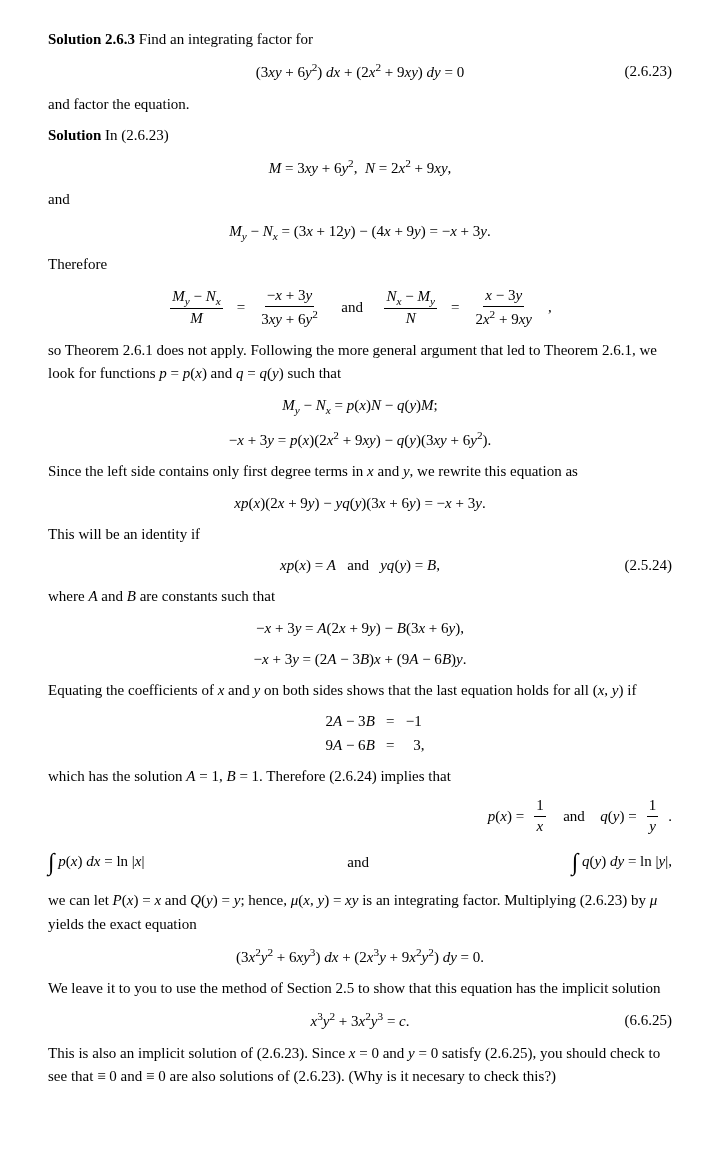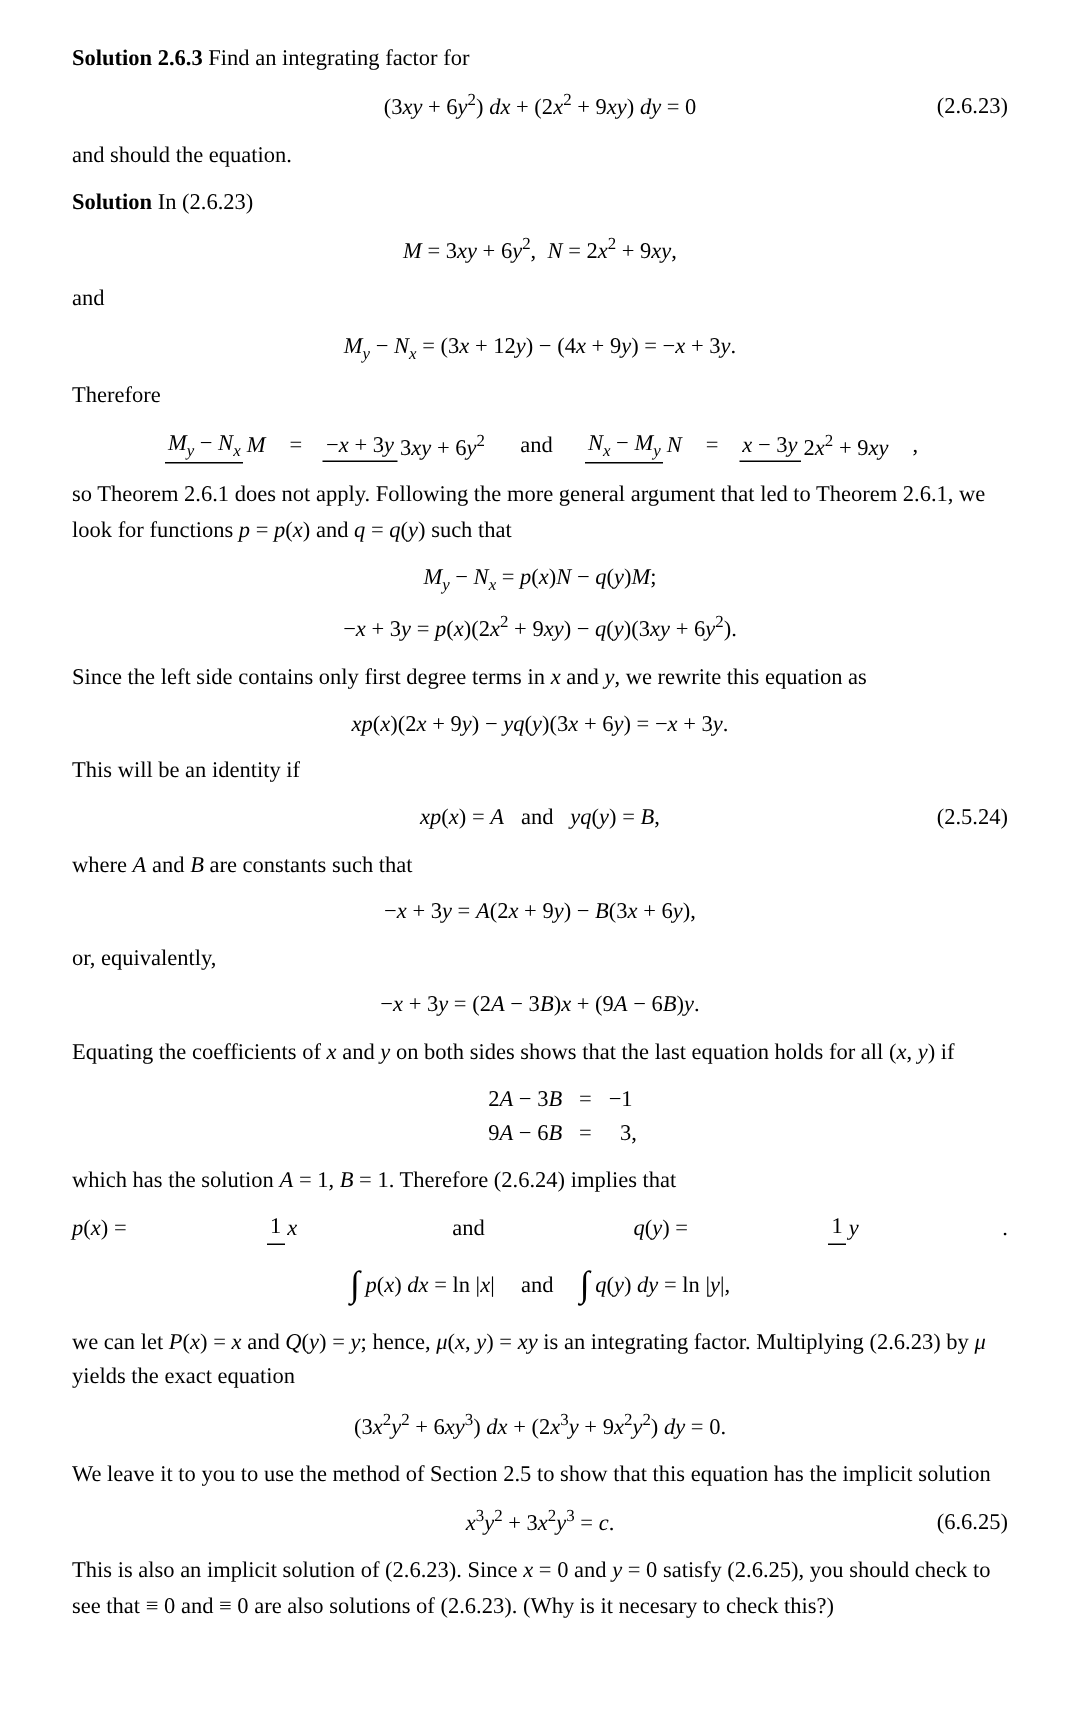--- a/index.html
+++ b/index.html
@@ -10,21 +10,21 @@
       color: #000;
       width: 720px;
       min-height: 1152px;
       padding: 28px 48px 28px 48px;
       line-height: 1.55;
     }
     .page { width: 100%; }
     .bold { font-weight: bold; }
     .italic { font-style: italic; }
     p { margin-bottom: 4px; }
-    .frac { display: inline-flex; flex-direction: row; align-items: center; vertical-align: middle; margin: 0 2px; }
+    .frac { display: inline-flex; flex-direction: column; align-items: center; vertical-align: middle; margin: 0 2px; }
     .frac .num { border-bottom: 1px solid #000; padding: 0 2px; text-align: center; line-height: 1.3; }
     .frac .den { padding: 0 2px; text-align: center; line-height: 1.3; }
     .block { margin: 6px 0; }
     .section-gap { margin-top: 8px; }
     sup { font-size: 0.75em; vertical-align: super; }
     sub { font-size: 0.75em; vertical-align: sub; }
     .centered-eq { text-align: center; margin: 8px 0; position: relative; }
     .eq-label { position: absolute; right: 0; top: 50%; transform: translateY(-50%); margin-left: 44px; }
     .integral { font-size: 1.6em; vertical-align: middle; }
     .system { display: inline-block; text-align: left; margin: 0 auto; }
@@ -39,21 +39,21 @@
     <span class="bold">Solution 2.6.3</span>&nbsp;<span>Find an integrating factor for</span>
   </p>
 
   <div class="centered-eq">
     <span>
       (3<span class="italic">xy</span> + 6<span class="italic">y</span><sup>2</sup>) <span class="italic">dx</span> + (2<span class="italic">x</span><sup>2</sup> + 9<span class="italic">xy</span>) <span class="italic">dy</span> = 0
     </span>
     <span class="eq-label">(2.6.23)</span>
   </div>
 
-  <p class="block">and should the equation.</p>
+  <p class="block">and factor the equation.</p>
 
   <p class="block section-gap">
     <span class="bold">Solution</span>&nbsp;<span>In (2.6.23)</span>
   </p>
 
   <div class="centered-eq">
     <span>
       <span class="italic">M</span> = 3<span class="italic">xy</span> + 6<span class="italic">y</span><sup>2</sup>,&nbsp;&nbsp;<span class="italic">N</span> = 2<span class="italic">x</span><sup>2</sup> + 9<span class="italic">xy</span>,
     </span>
   </div>
@@ -130,21 +130,20 @@
   <p class="block">
     where <span class="italic">A</span> and <span class="italic">B</span> are constants such that
   </p>
 
   <div class="centered-eq">
     <span>
       −<span class="italic">x</span> + 3<span class="italic">y</span> = <span class="italic">A</span>(2<span class="italic">x</span> + 9<span class="italic">y</span>) − <span class="italic">B</span>(3<span class="italic">x</span> + 6<span class="italic">y</span>),
     </span>
   </div>
 
-  <p class="block">or, equivalently,</p>
 
   <div class="centered-eq">
     <span>
       −<span class="italic">x</span> + 3<span class="italic">y</span> = (2<span class="italic">A</span> − 3<span class="italic">B</span>)<span class="italic">x</span> + (9<span class="italic">A</span> − 6<span class="italic">B</span>)<span class="italic">y</span>.
     </span>
   </div>
 
   <p class="block">
     Equating the coefficients of <span class="italic">x</span> and <span class="italic">y</span> on both sides shows that the last equation holds for all (<span class="italic">x</span>, <span class="italic">y</span>) if
   </p>
@@ -153,37 +152,37 @@
     <div class="system" style="display:inline-block; text-align:left;">
       <div class="system-row">&nbsp;&nbsp;&nbsp;&nbsp;&nbsp;&nbsp;&nbsp;&nbsp;2<span class="italic">A</span> − 3<span class="italic">B</span>&nbsp;&nbsp;&nbsp;=&nbsp;&nbsp;&nbsp;−1</div>
       <div class="system-row">&nbsp;&nbsp;&nbsp;&nbsp;&nbsp;&nbsp;&nbsp;&nbsp;9<span class="italic">A</span> − 6<span class="italic">B</span>&nbsp;&nbsp;&nbsp;=&nbsp;&nbsp;&nbsp;&nbsp;&nbsp;3,</div>
     </div>
   </div>
 
   <p class="block">
     which has the solution <span class="italic">A</span> = 1, <span class="italic">B</span> = 1. Therefore (2.6.24) implies that
   </p>
 
-  <div class="centered-eq" style="display:flex; align-items:center; justify-content:space-between; gap:8px; margin: 8px 0;">
+  <div class="centered-eq" style="display:flex; align-items:center; justify-content:flex-end; gap:8px; margin: 8px 0;">
     <span><span class="italic">p</span>(<span class="italic">x</span>) =</span>
     <span class="frac">
       <span class="num">1</span>
       <span class="den"><span class="italic">x</span></span>
     </span>
     <span>&nbsp;&nbsp;and&nbsp;&nbsp;</span>
     <span><span class="italic">q</span>(<span class="italic">y</span>) =</span>
     <span class="frac">
       <span class="num">1</span>
       <span class="den"><span class="italic">y</span></span>
     </span>
     <span>.</span>
   </div>
 
 
-  <div class="centered-eq" style="display:flex; align-items:center; justify-content:center; gap:10px; margin: 8px 0; font-size:1em;">
+  <div class="centered-eq" style="display:flex; align-items:center; justify-content:space-between; gap:10px; margin: 8px 0; font-size:1em;">
     <span>
       <span class="integral">∫</span> <span class="italic">p</span>(<span class="italic">x</span>) <span class="italic">dx</span> = ln |<span class="italic">x</span>|
     </span>
     <span>&nbsp;&nbsp;and&nbsp;&nbsp;</span>
     <span>
       <span class="integral">∫</span> <span class="italic">q</span>(<span class="italic">y</span>) <span class="italic">dy</span> = ln |<span class="italic">y</span>|,
     </span>
   </div>
 
   <p class="block">

